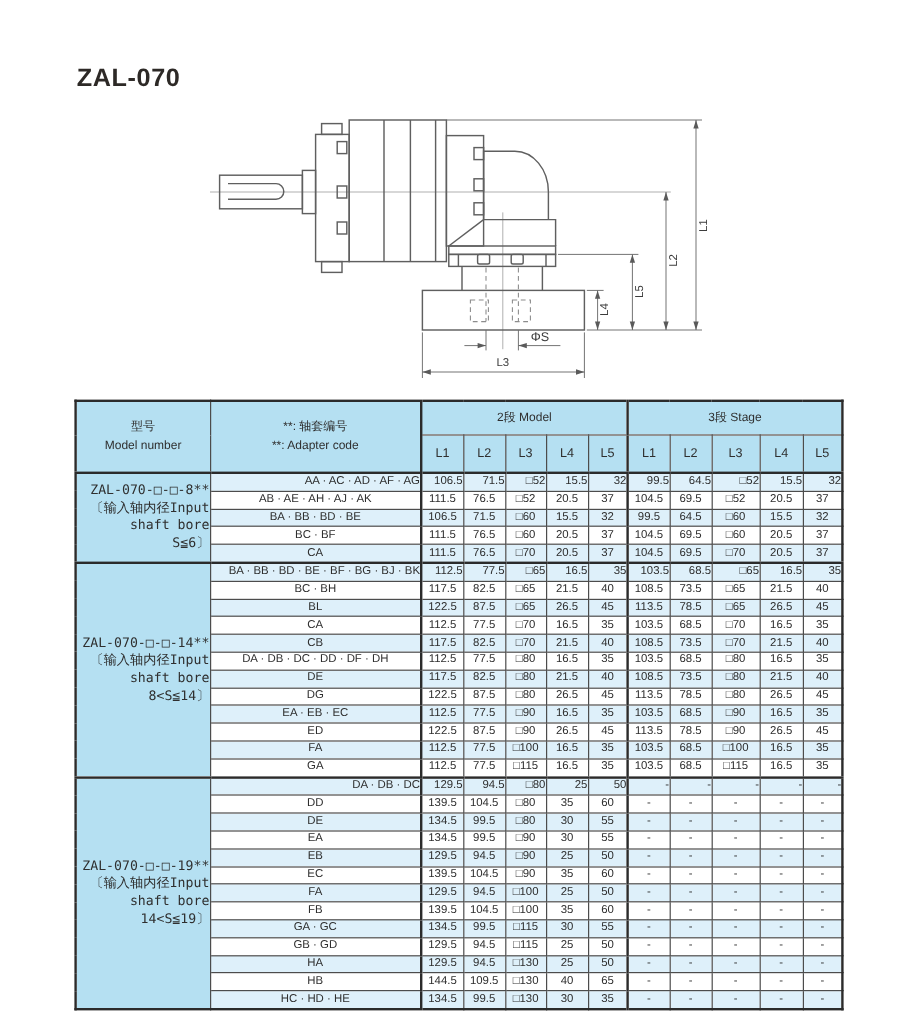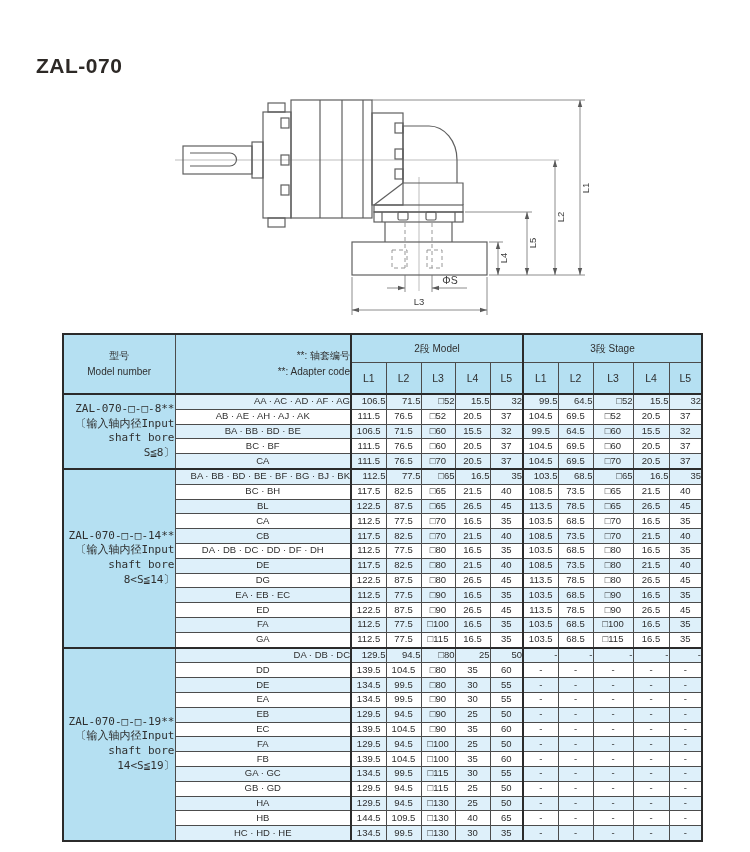--- a/index.html
+++ b/index.html
@@ -1,40 +1,40 @@
 <!DOCTYPE html>
 <html><head>
 <meta charset="utf-8">
 <style>
   html,body { margin:0; padding:0; }
   body {
     width:750px; height:852px; position:relative; background:#ffffff;
     font-family:"Liberation Sans","DejaVu Sans",sans-serif; color:#333;
   }
   .page-title {
-    position:absolute; left:36px; top:54px;
+    position:absolute; left:64px; top:54px;
     font-size:21px; font-weight:bold; color:#2d2926; letter-spacing:.5px;
   }
   .drawing-wrap { position:absolute; left:145px; top:85px; width:470px; height:250px; }
 
   table.dims-table {
     position:absolute; left:62px; top:333px; width:638px;
     border-collapse:collapse; table-layout:fixed;
     border:2px solid #2b2b2b;
   }
   .dims-table th, .dims-table td {
     border:1px solid #4c4c4c; text-align:center; vertical-align:middle;
     padding:0; overflow:hidden; white-space:nowrap; line-height:1.15;
   }
   .dims-table thead th { background:#b5e0f2; font-weight:normal; color:#2f2f2f; }
   .stage-row th { height:27px; font-size:10px; }
   .dim-row th  { height:30px; font-size:10.5px; border-bottom:2px solid #2b2b2b; }
   th.model-hdr, th.adapter-hdr { font-size:10px;margin-left:27px; }
   th.model-hdr div, th.adapter-hdr div { line-height:1.6; }
-  th.adapter-hdr { border-right:2px solid #2b2b2b;text-align:right; }
+  th.adapter-hdr { border-right:2px solid #2b2b2b; }
   .s3-first { border-left:2px solid #2b2b2b !important; }
   tbody td { height:13.8px; font-size:9.5px; color:#2e2e2e; background:#fff; }
   tr.tint td { background:#def0fa; }
   tr.group-first td { border-top:2px solid #2b2b2b;text-align:right; }
   td.model-cell {
     background:#b5e0f2 !important;
     font-family:"DejaVu Sans Mono",monospace; font-size:11px; line-height:1.35;
     color:#2f2f2f;
   }
   td.adapter-cell { border-right:2px solid #2b2b2b; font-size:9.5px; }
@@ -174,21 +174,21 @@
       <th>L4</th>
       <th>L5</th>
     </tr>
   </thead>
   <tbody>
       <tr class="tint group-first">
         <td class="model-cell" rowspan="5">
           <div>ZAL-070-□-□-8**</div>
           <div>〔输入轴内径Input</div>
           <div>shaft bore</div>
-          <div>S≦8〕</div>
+          <div>S≦6〕</div>
         </td>
         <td class="adapter-cell">AA · AC · AD · AF · AG</td>
         <td>106.5</td>
         <td>71.5</td>
         <td>□52</td>
         <td>15.5</td>
         <td>32</td>
         <td class="s3-first">99.5</td>
         <td>64.5</td>
         <td>□52</td>

